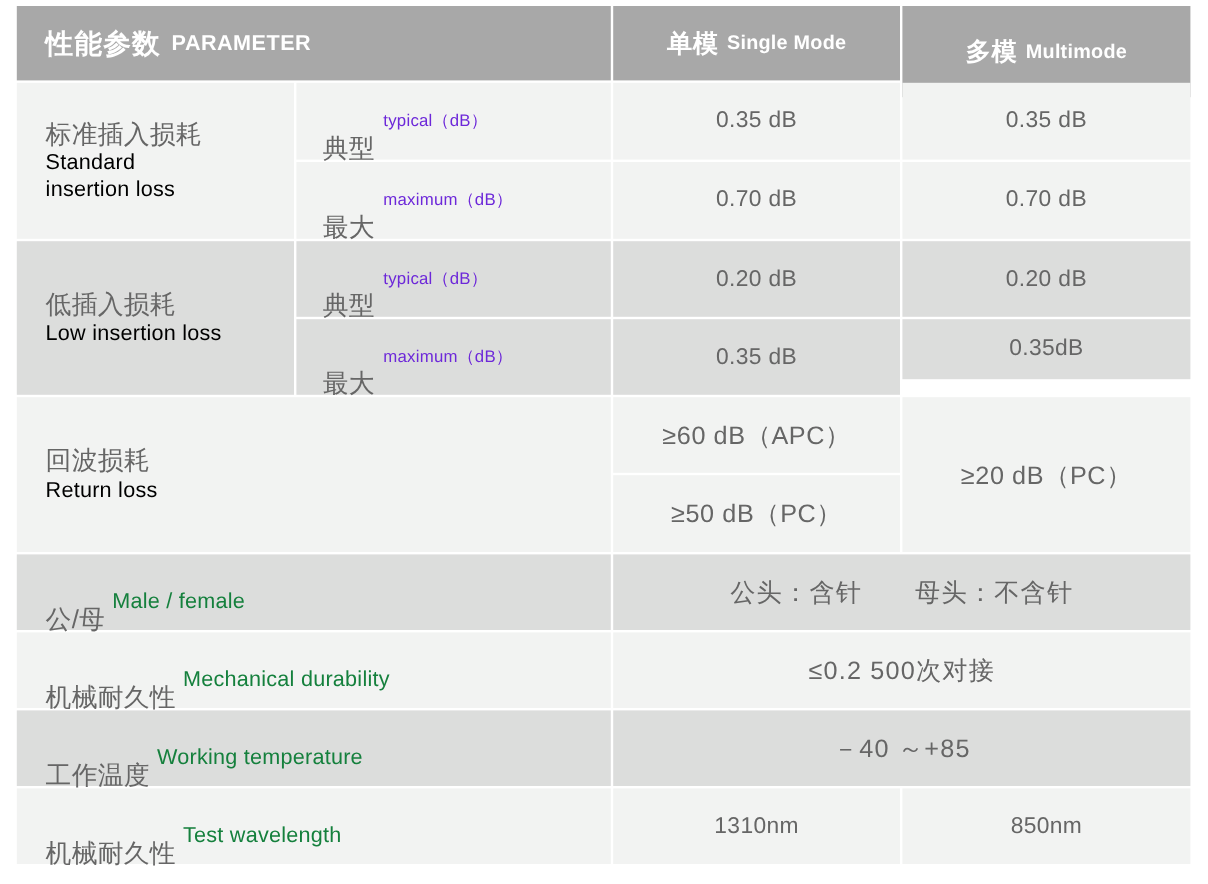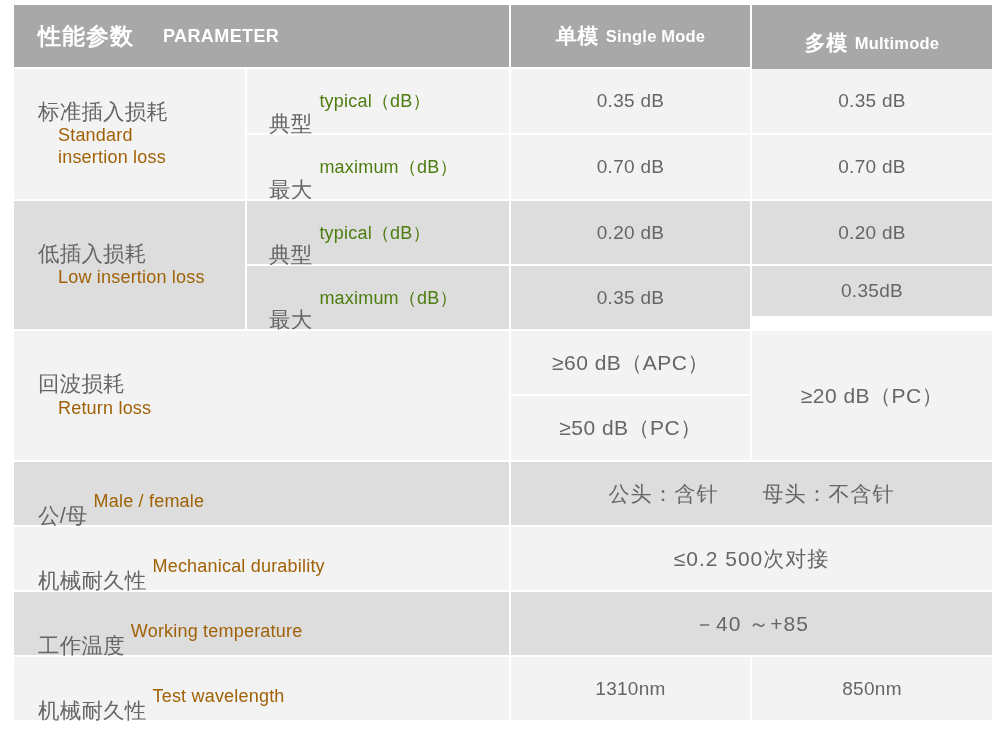--- a/index.html
+++ b/index.html
@@ -25,38 +25,38 @@
   .head{background:#a8a8a8;color:#ffffff;}
 
   .ctr{justify-content:center;text-align:center;}
   .lft{justify-content:flex-start;}
 
   .pad-l{padding-left:24px;}
   .pad-l2{padding-left:22px;}
 
   
   .h-cn{font-size:23px;font-weight:bold;letter-spacing:1px;}
-  .h-en{font-size:18px;font-weight:bold;letter-spacing:.4px;margin-left:20px;}
+  .h-en{font-size:18px;font-weight:bold;letter-spacing:.4px;}
   .h-cn-s{font-size:21px;font-weight:bold;letter-spacing:.5px;}
   .h-en-s{font-size:16.5px;font-weight:bold;letter-spacing:.2px;}
   .val{font-size:19px;letter-spacing:.3px;}
   .val-lg{font-size:21px;letter-spacing:.5px;}
   .val-cn{font-size:21px;letter-spacing:1px;}
 
   .stack{
     display:flex;flex-direction:column;
     align-items:flex-start;justify-content:center;
     line-height:1.18;
   }
   .stack .l1{font-size:21.5px;color:#666;}
-  .stack .l2{font-size:18px;color:#a16207;margin-left:20px;}
+  .stack .l2{font-size:18px;color:#000000;}
 
   .inline-cn{font-size:21.5px;color:#666;margin-top:44px;}
-  .inline-en{font-size:18px;color:#4d7c0f;margin-left:7px;}
-  .inline-en-n{font-size:18px;color:#a16207;margin-left:6px;margin-top:16px;}
+  .inline-en{font-size:14px;color:#6d28d9;margin-left:7px;}
+  .inline-en-n{font-size:18px;color:#15803d;margin-left:6px;margin-top:16px;}
 </style>
 </head>
 <body>
 
 <div id="sheet">
 
   <div class="cell head lft pad-l" style="left:14px;top:5px;width:495px;height:62px;">
     <span class="h-cn">性能参数</span>
     <span style="display:inline-block;width:9px;"></span>
     <span class="h-en">PARAMETER</span>

